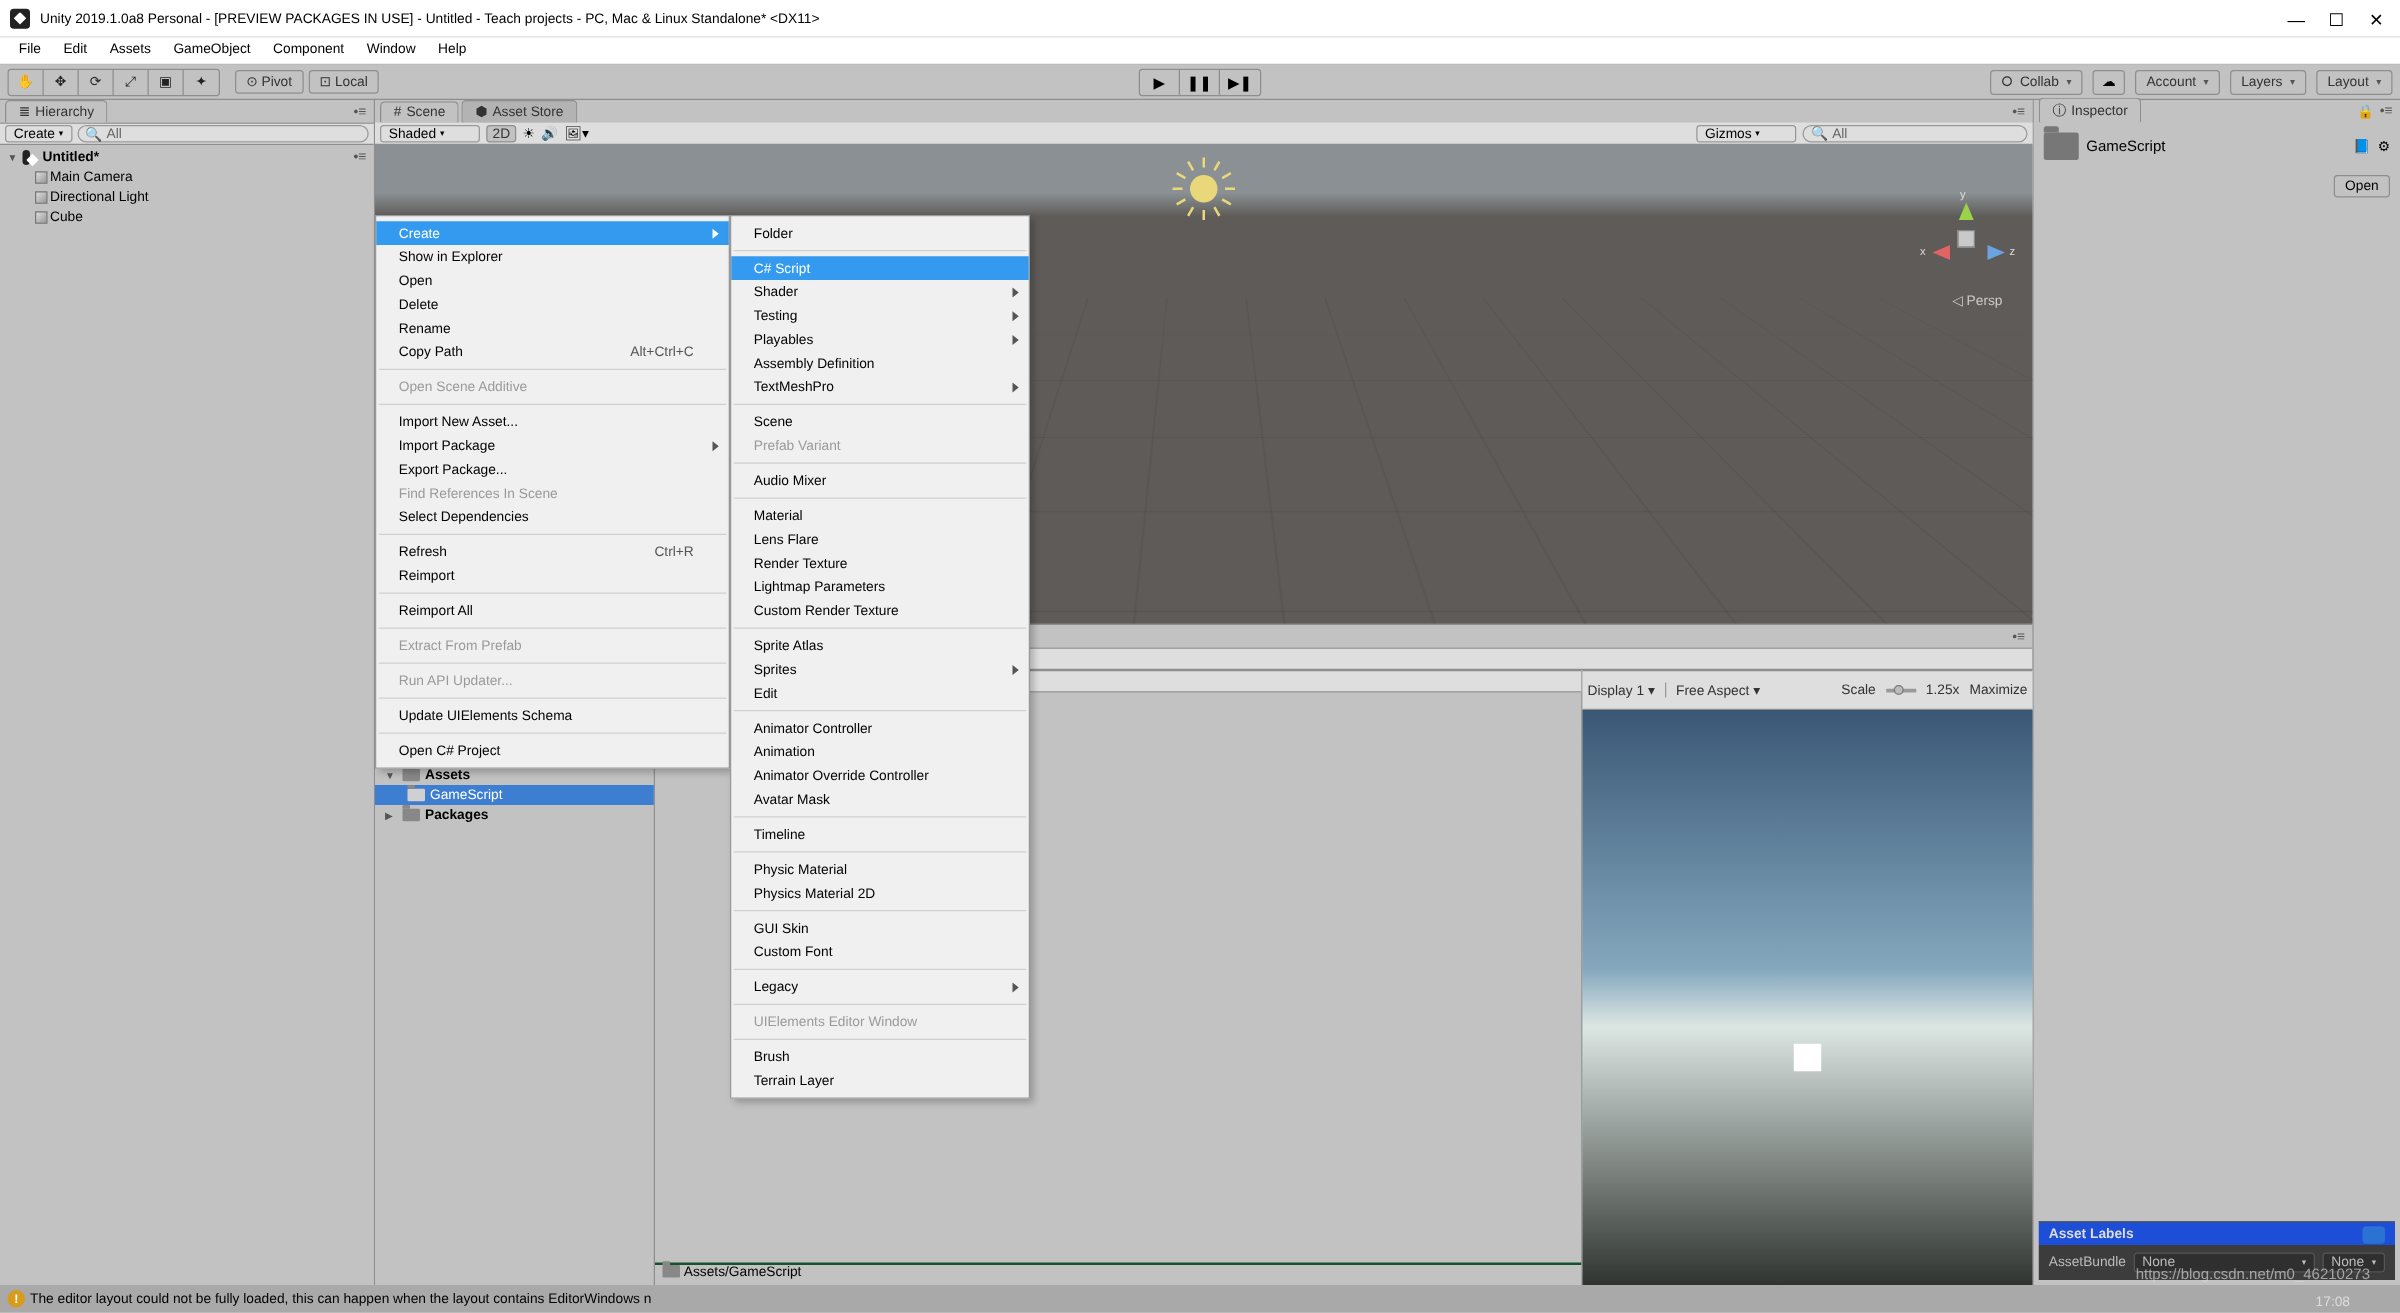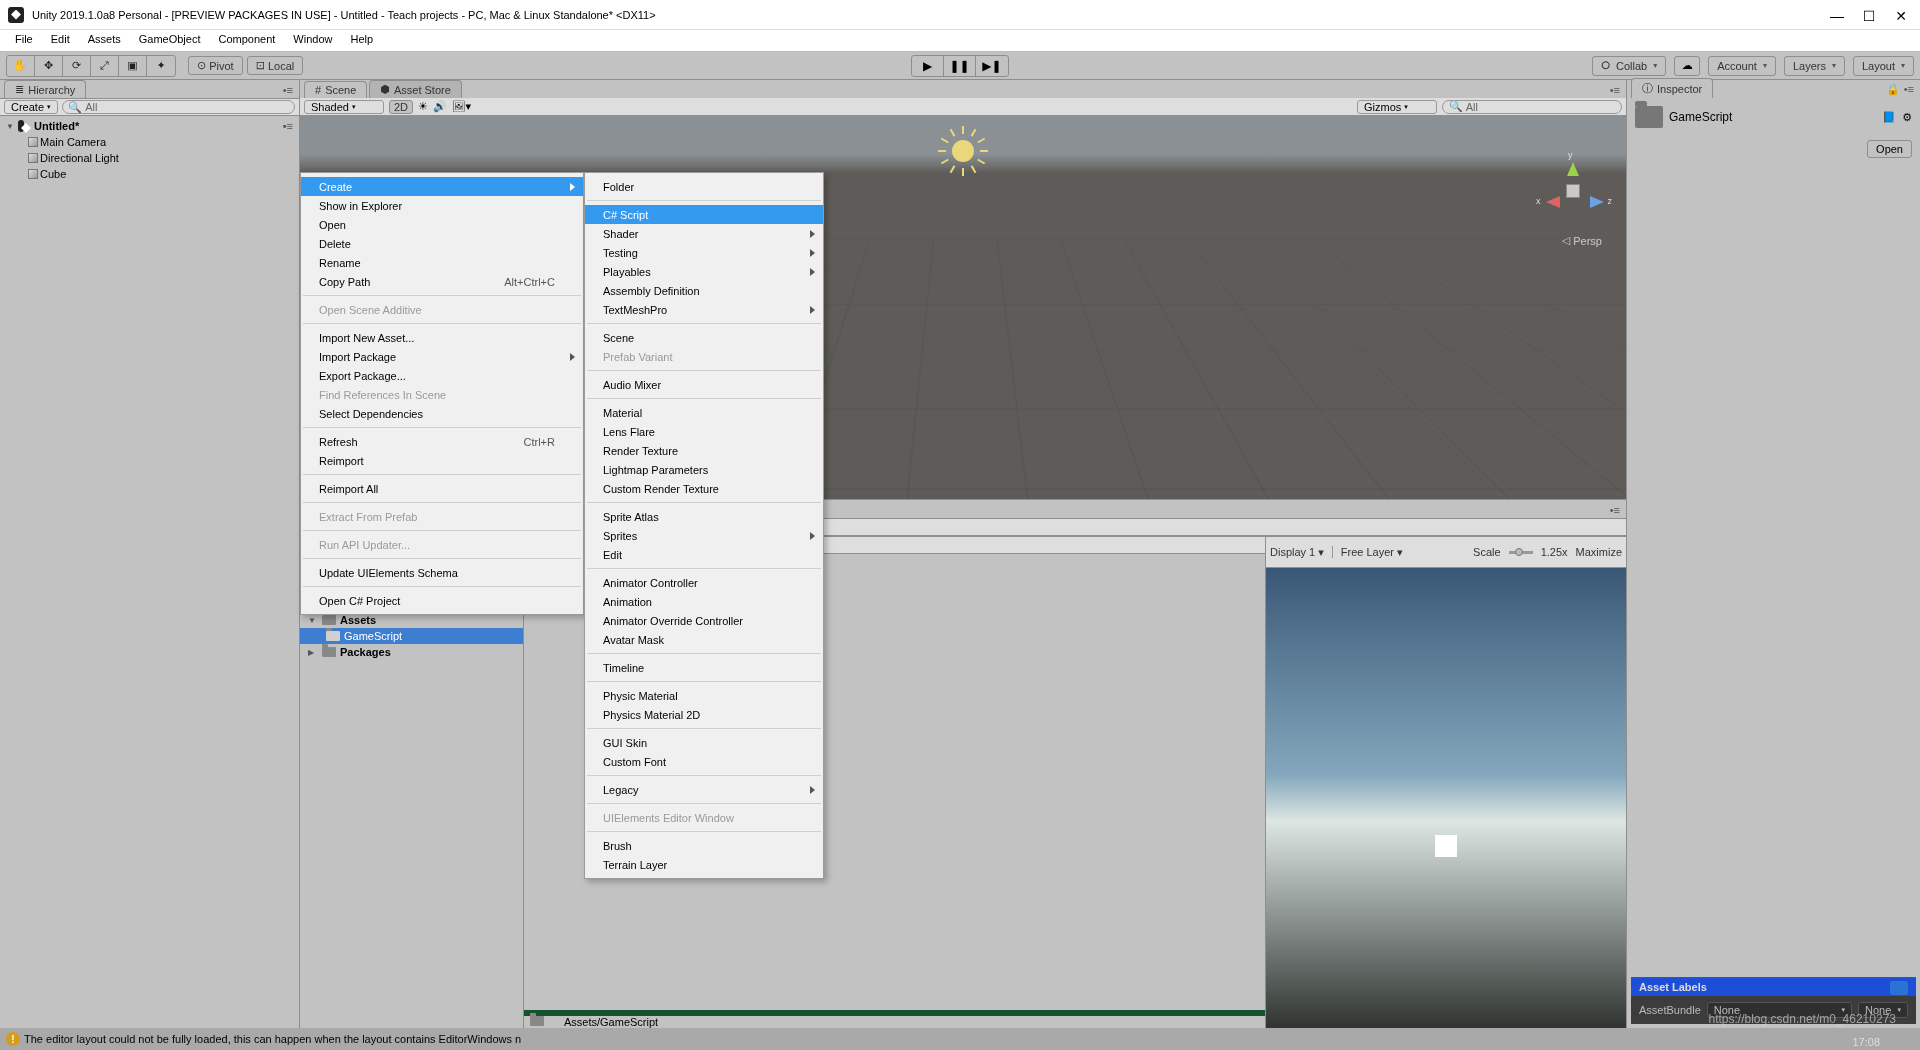--- a/index.html
+++ b/index.html
@@ -80,21 +80,21 @@
 .scene-sb { display:flex; align-items:center; height:18px; background:#dedede; border-bottom:1px solid #8e8e8e; gap:5px; padding:0 4px; }
 .scene-sb .mini-dd { min-width:80px; }
 .gizmo-dd { margin-left:auto; }
 
 
 .project-panel { flex:1; display:flex; flex-direction:column; background:#c2c2c2; }
 .proj-tree { width:224px; border-right:1px solid #8e8e8e; padding:2px 0; }
 .proj-row { height:16px; display:flex; align-items:center; padding-left:8px; gap:4px; color:#000; }
 .proj-row.sel { background:#3e7ed1; color:#fff; }
 .proj-content { flex:1; position:relative; }
-.proj-breadcrumb { position:absolute; bottom:0; left:0; right:0; height:18px; background:#c2c2c2; border-top:6px solid #14532d; display:flex; align-items:flex-start; padding-left:6px; gap:20px; color:#000; }
+.proj-breadcrumb { position:absolute; bottom:0; left:0; right:0; height:18px; background:#c2c2c2; border-top:2px solid #14532d; display:flex; align-items:flex-start; padding-left:6px; gap:3px; color:#000; }
 
 
 .inspector { width:294px; background:#c2c2c2; border-left:1px solid #8e8e8e; display:flex; flex-direction:column; }
 .insp-body { background:#c2c2c2; padding:4px; flex:1; display:flex; flex-direction:column; }
 .insp-item { display:flex; align-items:center; gap:6px; padding:4px; }
 .folder-big { width:28px; height:22px; background:#777; border-radius:2px; position:relative; }
 .folder-big::before { content:""; position:absolute; top:-5px; left:0; width:12px; height:5px; background:#777; border-radius:2px 2px 0 0; }
 .open-btn { margin-left:auto; margin-top:8px; background:#c2c2c2; border:1px solid #8e8e8e; border-radius:3px; padding:2px 8px; }
 .asset-labels { margin-top:auto; }
 .asset-lbl-hdr { background:#1d4ed8; color:#ddd; padding:3px 8px; font-weight:bold; border-top:1px solid #555;}
@@ -389,21 +389,21 @@
               <span class="folder-grey"></span>
               <span>Assets/GameScript</span>
             </div>
           </div>
         </div>
 
         <div style="width:360px;display:flex;flex-direction:column">
           <div class="game-bar">
             <span><span>Display 1</span> ▾</span>
             <span style="border-left:1px solid #999;height:12px"></span>
-            <span><span>Free Layer</span> ▾</span>
+            <span><span>Free Aspect</span> ▾</span>
             <span style="margin-left:auto">Scale</span>
             <span style="display:inline-flex;align-items:center;gap:2px">
                 <span style="width:24px;height:3px;background:#999;display:inline-block;position:relative">
                   <span style="position:absolute;left:6px;top:-3px;width:8px;height:8px;border-radius:50%;background:#bbb;border:1px solid #777"></span>
                 </span>
               </span>
             <span>1.25x</span>
             <span>Maximize</span>
           </div>
           <div class="game-view">

